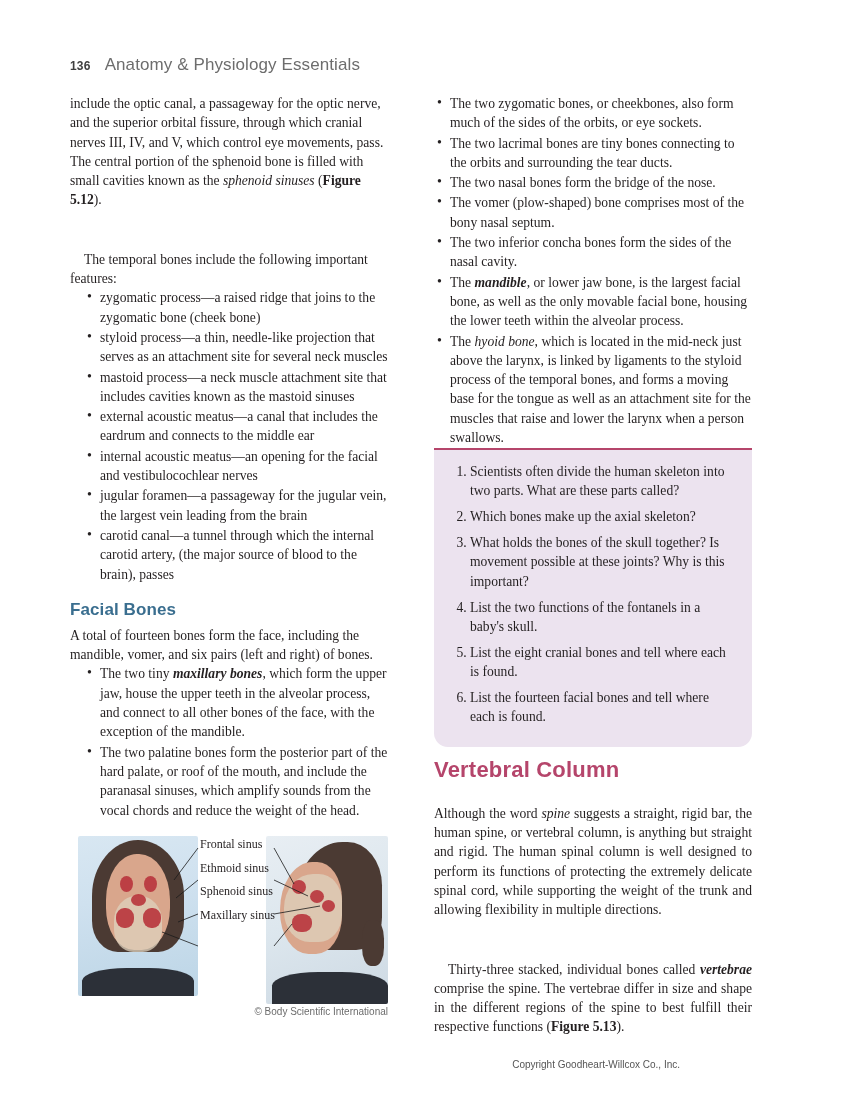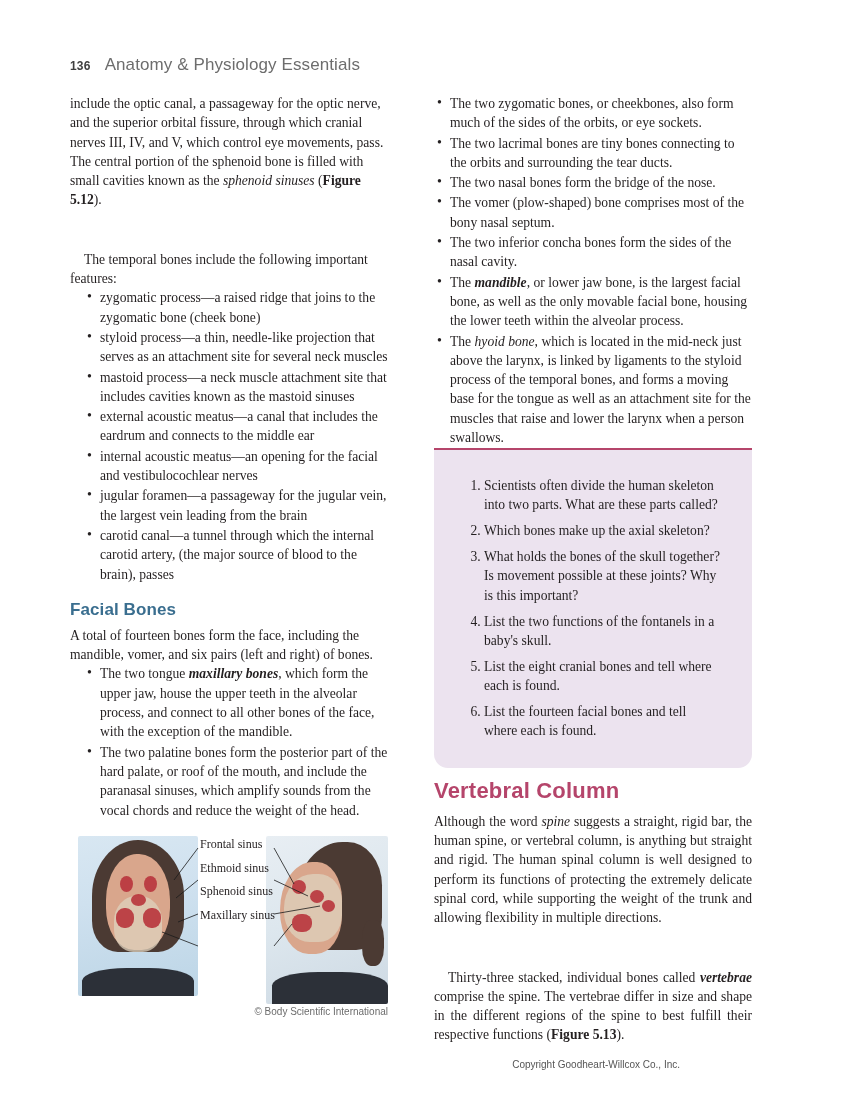--- a/index.html
+++ b/index.html
@@ -93,41 +93,41 @@
     font-size: 17px;
     font-weight: bold;
     margin: 16px 0 6px 0;
     letter-spacing: .1px;
   }
   h2.chapter-head {
     font-family: "Liberation Sans", sans-serif;
     color: #b5456b;
     font-size: 22px;
     font-weight: bold;
-    margin: 10px 0 8px 0;
+    margin: 10px 0 21px 0;
     letter-spacing: .2px;
   }
 
   
   .selfcheck-title {
     font-family: "Liberation Sans", sans-serif;
     color: #b5456b;
     font-size: 13px;
     font-weight: bold;
     letter-spacing: .6px;
     margin: 14px 0 6px 0;
   }
   .selfcheck-box {
     background: #ece3ef;
     border-top: 2px solid #b5456b;
     border-radius: 0 0 14px 14px;
     padding: 12px 16px 14px 10px;
   }
   .selfcheck-box ol {
-    margin: 14px;
+    margin: 0;
     padding-left: 26px;
   }
   .selfcheck-box ol li {
     margin-bottom: 7px;
     font-size: 13.6px;
     line-height: 1.4;
   }
 
   
   .figure-wrap {
@@ -246,21 +246,21 @@
       <li>internal acoustic meatus—an opening for the facial and vestibulocochlear nerves</li>
       <li>jugular foramen—a passageway for the jugular vein, the largest vein leading from the brain</li>
       <li>carotid canal—a tunnel through which the internal carotid artery, (the major source of blood to the brain), passes</li>
     </ul>
 
     <h2 class="section-head">Facial Bones</h2>
 
     <p>A total of fourteen bones form the face, including the mandible, vomer, and six pairs (left and right) of bones.</p>
 
     <ul class="bullets indented">
-      <li><span>The two tongue </span><span class="bi">maxillary bones</span><span>, which form the upper jaw, house the upper teeth in the alveolar process, and connect to all other bones of the face, with the exception of the mandible.</span></li>
+      <li><span>The two tiny </span><span class="bi">maxillary bones</span><span>, which form the upper jaw, house the upper teeth in the alveolar process, and connect to all other bones of the face, with the exception of the mandible.</span></li>
       <li>The two palatine bones form the posterior part of the hard palate, or roof of the mouth, and include the paranasal sinuses, which amplify sounds from the vocal chords and reduce the weight of the head.</li>
     </ul>
 
     <div class="figure-wrap">
 
       <div class="photo photo-left">
         <div class="hair" style="left:14px; top:4px; width:92px; height:112px;"></div>
         <div class="face" style="left:28px; top:18px; width:64px; height:96px;"></div>
         <div class="skull-shade" style="left:36px; top:60px; width:48px; height:56px; border-radius:45% 45% 40% 40%;"></div>
         <div class="sinus-red" style="left:42px; top:40px; width:13px; height:16px;"></div>

